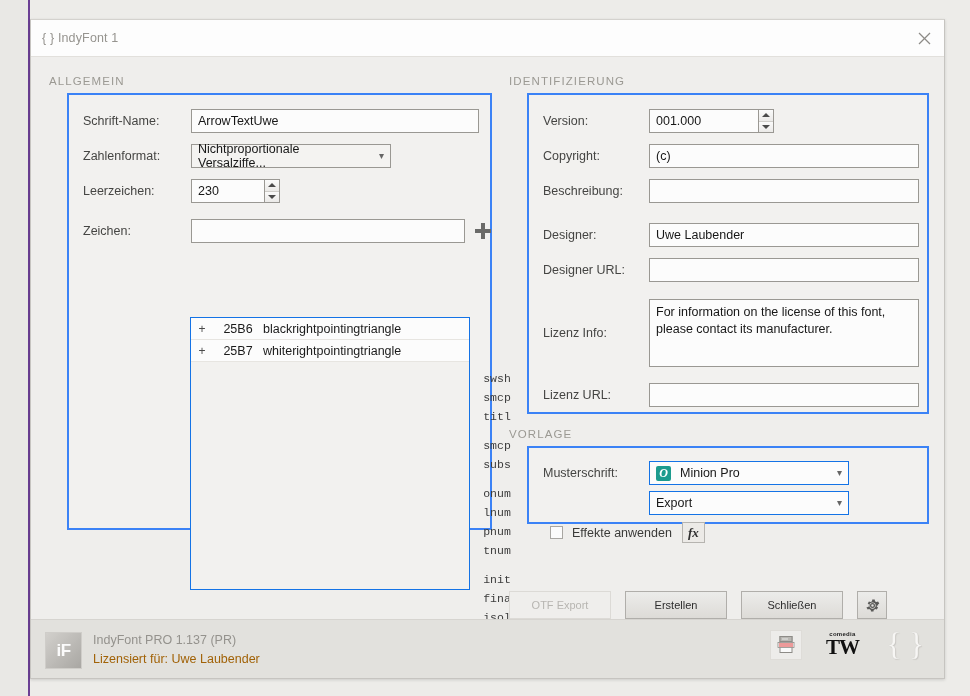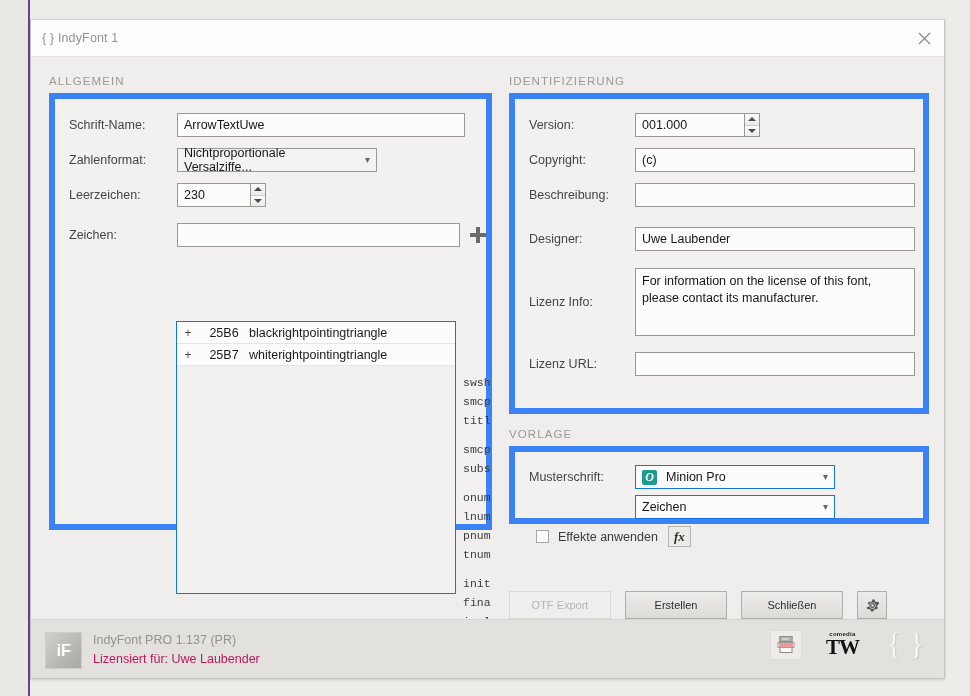--- a/index.html
+++ b/index.html
@@ -84,23 +84,24 @@
     background: #efeeec;
   }
 
   .section-title {
     font-size: 11.5px;
     color: #9b9993;
     letter-spacing: 1.1px;
     margin-bottom: 6px;
   }
   .group-box {
-    border: 6px solid #3b82f6;
+    border: 2px solid #3b82f6;
     background: #f2f1ef;
     box-sizing: border-box;
+    margin-left: 18px;
   }
 
   
   #left-col {
     position: absolute;
     left: 18px; top: 18px;
     width: 443px;
   }
   #left-box { padding: 14px 0 10px 0; height: 437px; position: relative; }
 
@@ -231,21 +232,21 @@
 
   
   #feature-col {
     position: absolute;
     left: 408px;
     top: 274px;
     width: 40px;
     font-family: "Liberation Mono", monospace;
     font-size: 11.5px;
     color: #3c3c3c;
-    text-align: left;
+    text-align: center;
   }
   #feature-col .ftag { height: 19px; line-height: 19px; cursor: pointer; }
   #feature-col .fgap { height: 10px; }
 
   
   .tarea {
     border: 1px solid #9a9893;
     background: #fcfcfc;
     font-family: "Liberation Sans", sans-serif;
     font-size: 12.5px;
@@ -350,21 +351,21 @@
     display: flex; align-items: center; justify-content: center;
     letter-spacing: -0.5px;
   }
   #footer-text {
     position: absolute;
     left: 62px; top: 11px;
     line-height: 19px;
     font-size: 12.5px;
     color: #94928d;
   }
-  #footer-text .l2 { color: #be185d; }
+  #footer-text .l2 { color: #a16207; }
   #footer-logos {
     position: absolute;
     right: 12px; top: 9px;
     display: flex;
     align-items: center;
   }
   #doc-icon-btn {
     width: 32px; height: 30px;
     background: #edeceA;
     border: 1px solid #dedcd8;
@@ -527,20 +528,24 @@
           <div class="row row-r">
             <span class="lbl">Beschreibung:</span>
             <input class="txt" style="width: 290px;" type="text" value="">
           </div>
 
           <div class="row row-r" style="margin-top:20px">
             <span class="lbl">Designer:</span>
             <input class="txt" style="width: 290px;" type="text" value="Uwe Laubender">
           </div>
 
+          <div class="row row-r">
+            <span class="lbl">Designer URL:</span>
+            <input class="txt" style="width: 290px;" type="text" value="">
+          </div>
 
           <div class="row row-r" style="margin-top:17px;align-items:center">
             <span class="lbl">Lizenz Info:</span>
             <textarea class="tarea" style="width: 290px; height: 68px;">For information on the license of this font, please contact its manufacturer.</textarea>
           </div>
 
           <div class="row row-r" style="margin-top:16px">
             <span class="lbl">Lizenz URL:</span>
             <input class="txt" style="width: 290px;" type="text" value="">
           </div>
@@ -556,21 +561,21 @@
               <div class="sel blue" style="width:200px">
                 <span class="ot-icon">O</span>
                 <span>Minion Pro</span>
                 <span class="chev">▾</span>
               </div>
             </div>
 
             <div class="row row-r" style="margin-bottom:7px">
               <span class="lbl"></span>
               <div class="sel blue" style="width:200px">
-                <span>Zeichen</span>
+                <span>Export</span>
                 <span class="chev">▾</span>
               </div>
             </div>
 
             <div class="row" style="margin-bottom:0;padding-left:21px">
               <span class="cb"></span>
               <span style="font-size:12.5px;color:#3a3a38">Effekte anwenden</span>
               <span class="fx-btn">fx</span>
             </div>
 

